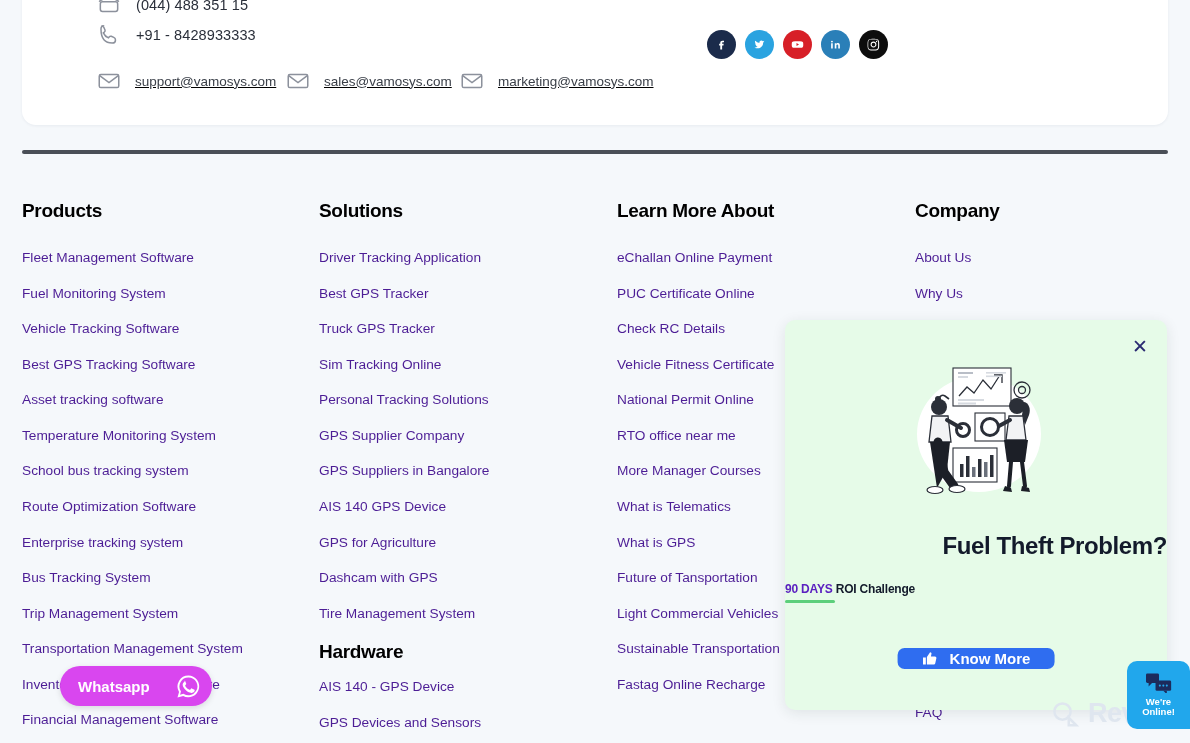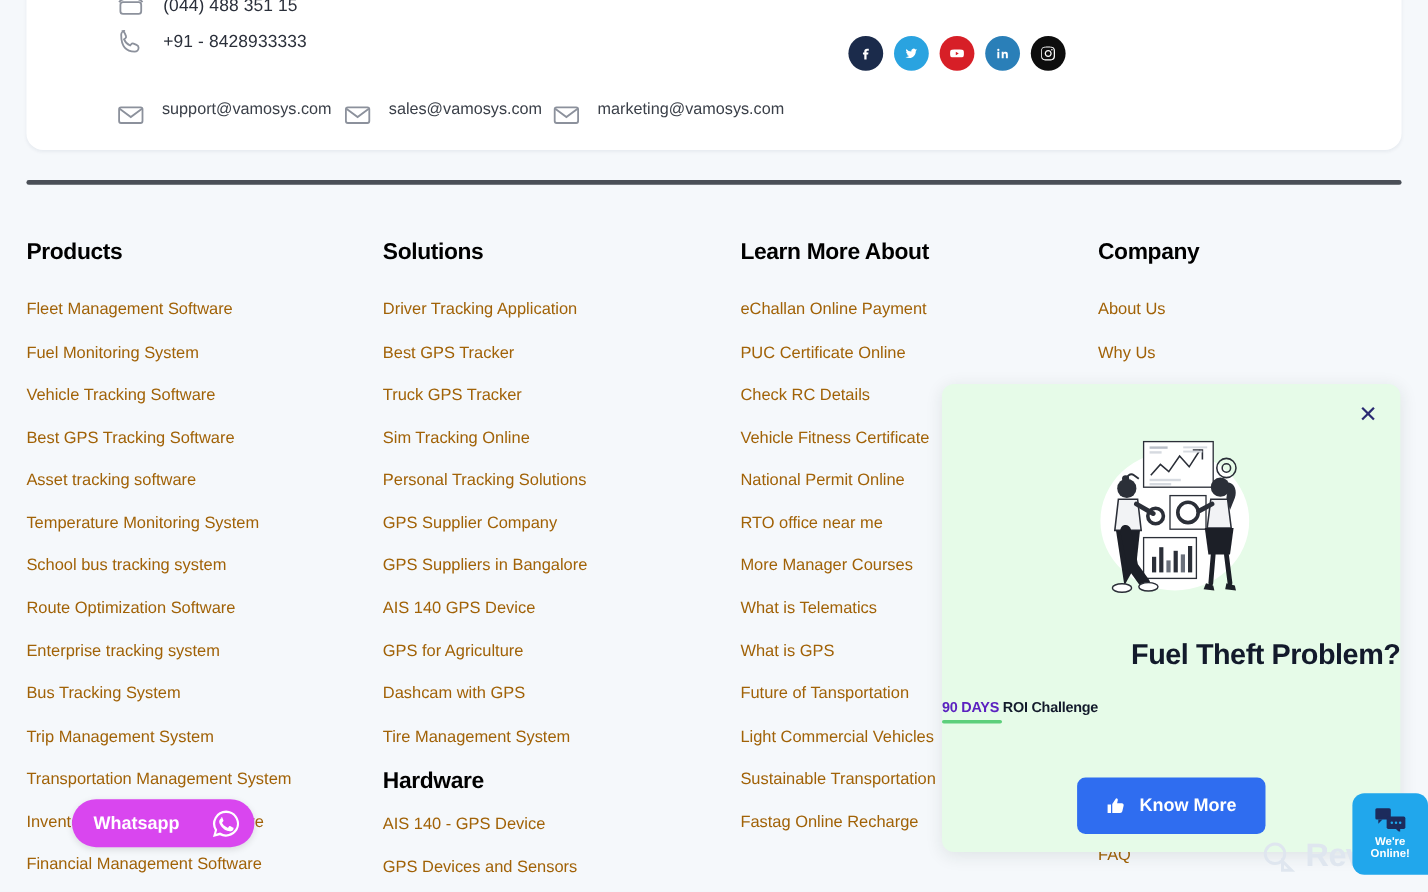--- a/index.html
+++ b/index.html
@@ -21,21 +21,21 @@
   }
   .phone-row { position: absolute; display: flex; align-items: center; gap: 14px; }
   .phone-row .ptxt { font-size: 14.5px; color: #2a2f3a; letter-spacing: .1px; }
   #phone-1 { left: 74px; top: 82px; }
   #phone-2 { left: 74px; top: 112px; }
 
   .ico { width: 26px; height: 26px; color: #8c919c; flex: none;
          display: flex; align-items: center; justify-content: center; }
   .ico svg { width: 100%; height: 100%; }
 
-  .email-row { position: absolute; top: 173px; display: flex; gap: 13px; }
+  .email-row { position: absolute; top: 158px; display: flex; align-items: center; gap: 13px; text-decoration: underline; }
   .email-row .etxt { font-size: 13.5px; color: #3b4049; }
   #email-1 { left: 74px; }
   #email-2 { left: 263px; }
   #email-3 { left: 437px; }
 
   .follow-title {
     position: absolute; left: 685px; top: 68px;
     font-size: 21px; font-weight: 700; color: #171c2e; letter-spacing: -.2px;
   }
   .social-row { position: absolute; left: 685px; top: 120px; display: flex; gap: 9px; }
@@ -53,21 +53,21 @@
   #col-solutions { left: 319px; width: 290px; }
   #col-learn     { left: 617px; width: 290px; }
   #col-company   { left: 915px; width: 270px; }
 
   .col-title {
     font-size: 19px; font-weight: 700; color: #000000;
     letter-spacing: -.3px; margin-bottom: 28px;
   }
   .col-title.sub { margin-top: 14px; margin-bottom: 16px; }
   .lnk {
-    display: block; font-size: 13.7px; color: #a16207;
+    display: block; font-size: 13.7px; color: #4c1d95;
     line-height: 1.1; margin-bottom: 20.5px; white-space: nowrap;
     cursor: pointer; text-decoration: none;
   }
 
   
   .promo {
     position: absolute; left: 785px; top: 320px;
     width: 382px; height: 390px;
     background: #e6fbe8;
     border-radius: 10px;
@@ -92,21 +92,21 @@
   }
   .promo-h2 .days { color: #5b21c0; position: relative; }
   .promo-h2 .days:after {
     content: ""; position: absolute; left: 0; right: -2px; bottom: -7px;
     height: 3px; background: #5ccf7b; border-radius: 3px;
   }
   .promo-btn {
     position: absolute; left: 50%; top: 328px; transform: translateX(-50%);
     display: flex; align-items: center; gap: 11px;
     background: #2f6df0; color: #fff;
-    padding: 15px 24px; border: none; border-radius: 7px;
+    padding: 2px 24px; border: none; border-radius: 7px;
     font-size: 15px; font-weight: 600; cursor: pointer;
     font-family: "Liberation Sans", sans-serif;
   }
   .promo-btn svg { width: 17px; height: 17px; fill: #fff; }
 
   
   .wa {
     position: absolute; left: 60px; top: 666px;
     width: 152px; height: 40px; background: #d946ef;
     border-radius: 22px; display: flex; align-items: center;

